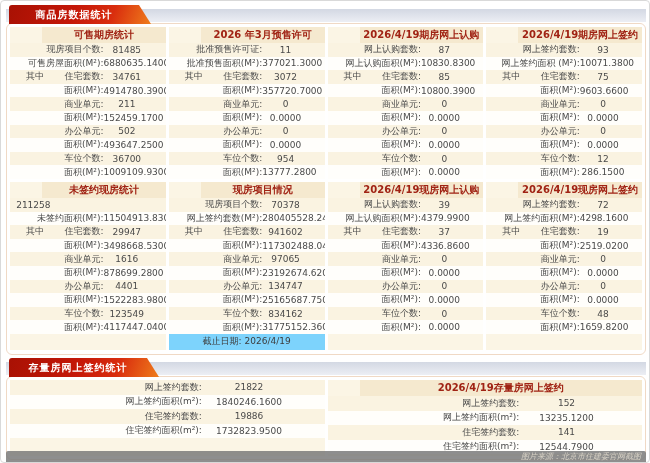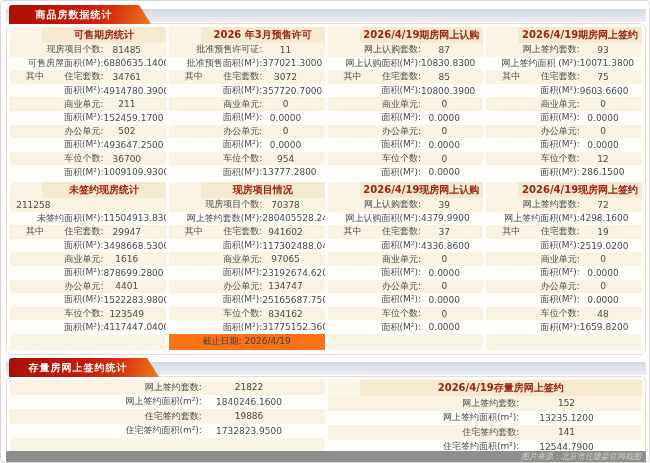--- a/index.html
+++ b/index.html
@@ -39,21 +39,21 @@
   }
   .row { display:flex; align-items:center; height:13.6px; font-size:9px; color:#4a4a4a; }
   #grid2 .row { height:14.5px; }
   .row.odd  { background:#faf3e1; }
   .row.even { background:#fffefb; }
   .lbl { position:relative; width:60%; text-align:right; white-space:nowrap; }
   .row-b .lbl { width:61%; }
   .prefix { position:absolute; left:16px; top:0; }
   .val { width:30%; text-align:center; white-space:nowrap; }
   .panel-f {
-    height:30px; line-height:14px; background:#f97316; color:#3c3c3c;
+    height:30px; line-height:14px; background:#7dd3fc; color:#3c3c3c;
     font-size:9px; text-align:center;
   }
   .watermark {
     position:absolute; left:5px; top:450px; width:640px; height:27px; z-index:5;
     background:rgba(122,122,122,0.85); border-radius:2px;
     color:#d8d2c6; font-size:8px; line-height:12px;
     text-align:right; padding-right:5px;font-style:italic;
   }
 </style>
 </head>

